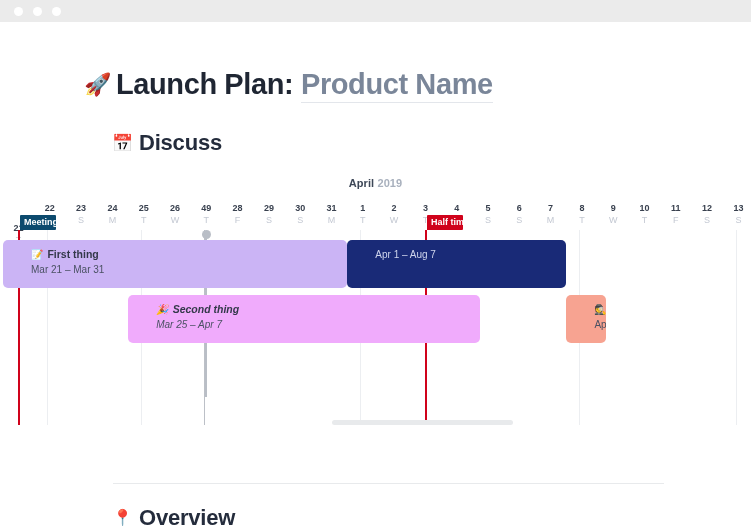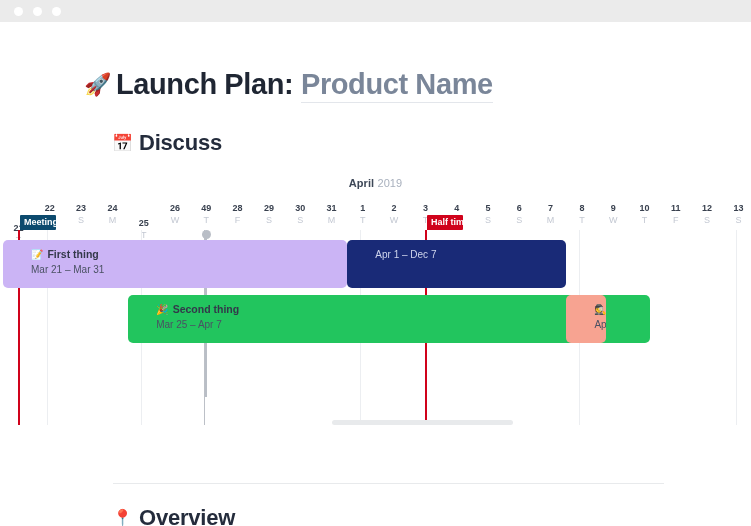--- a/index.html
+++ b/index.html
@@ -94,21 +94,21 @@
     left: 0;
     width: 751px;
     text-align: center;
     font-size: 11px;
     font-weight: bold;
     color: #3d4757;
     letter-spacing: 0.1px;
   }
   .month-label .year {
     color: #a8b0bd;
-    font-weight: normal;
+    font-weight: bold;
   }
 
   
   .timeline {
     position: absolute;
     left: 0;
     top: 180px;
     width: 751px;
     height: 215px;
   }
@@ -272,21 +272,21 @@
             <div class="dayletter">S</div>
           </div>
           <div class="daycol" style="left: 65.6px;">
             <div class="daynum">23</div>
             <div class="dayletter">S</div>
           </div>
           <div class="daycol" style="left: 96.9px;">
             <div class="daynum">24</div>
             <div class="dayletter">M</div>
           </div>
-          <div class="daycol" style="left: 128.2px; margin-top: 15px;">
+          <div class="daycol" style="left: 128.2px;">
             <div class="daynum">25</div>
             <div class="dayletter">T</div>
           </div>
           <div class="daycol" style="left: 159.5px;">
             <div class="daynum">26</div>
             <div class="dayletter">W</div>
           </div>
           <div class="daycol" style="left: 190.8px;">
             <div class="daynum">49</div>
             <div class="dayletter">T</div>
@@ -377,23 +377,23 @@
             <div class="pin-head" style="background: rgb(185, 190, 198);"></div>
             <div class="pin-stem" style="background: rgb(185, 190, 198);"></div>
           </div>
         </div>
       <div id="bars">
           <div class="bar purple" style="left: 3px; top: 38px; width: 344.3px; height: 48px; background: rgb(203, 180, 245);">
             <div class="bar-title"><span class="emoji">📝</span><span>First thing</span></div>
             <div class="bar-dates">Mar 21 – Mar 31</div>
           </div>
           <div class="bar navy" style="left: 347.3px; top: 38px; width: 219.1px; height: 48px; background: rgb(25, 42, 119);">
-            <div class="bar-dates">Apr 1 – Dec 7</div>
-          </div>
-          <div class="bar purple" style="left: 128.2px; top: 93px; width: 522px; height: 48px; background: #22c55e;">
+            <div class="bar-dates">Apr 1 – Aug 7</div>
+          </div>
+          <div class="bar purple" style="left: 128.2px; top: 93px; width: 352px; height: 48px; background: #f0abfc; font-style: italic;">
             <div class="bar-title"><span class="emoji">🎉</span><span>Second thing</span></div>
             <div class="bar-dates">Mar 25 – Apr 7</div>
           </div>
           <div class="bar salmon" style="left: 566.4px; top: 93px; width: 40px; height: 48px; background: rgb(247, 163, 145);">
             <div class="bar-title"><span class="emoji">🕵️</span><span>Review</span></div>
             <div class="bar-dates">Apr 8 – Apr 14</div>
           </div>
         </div>
     </div>
 

